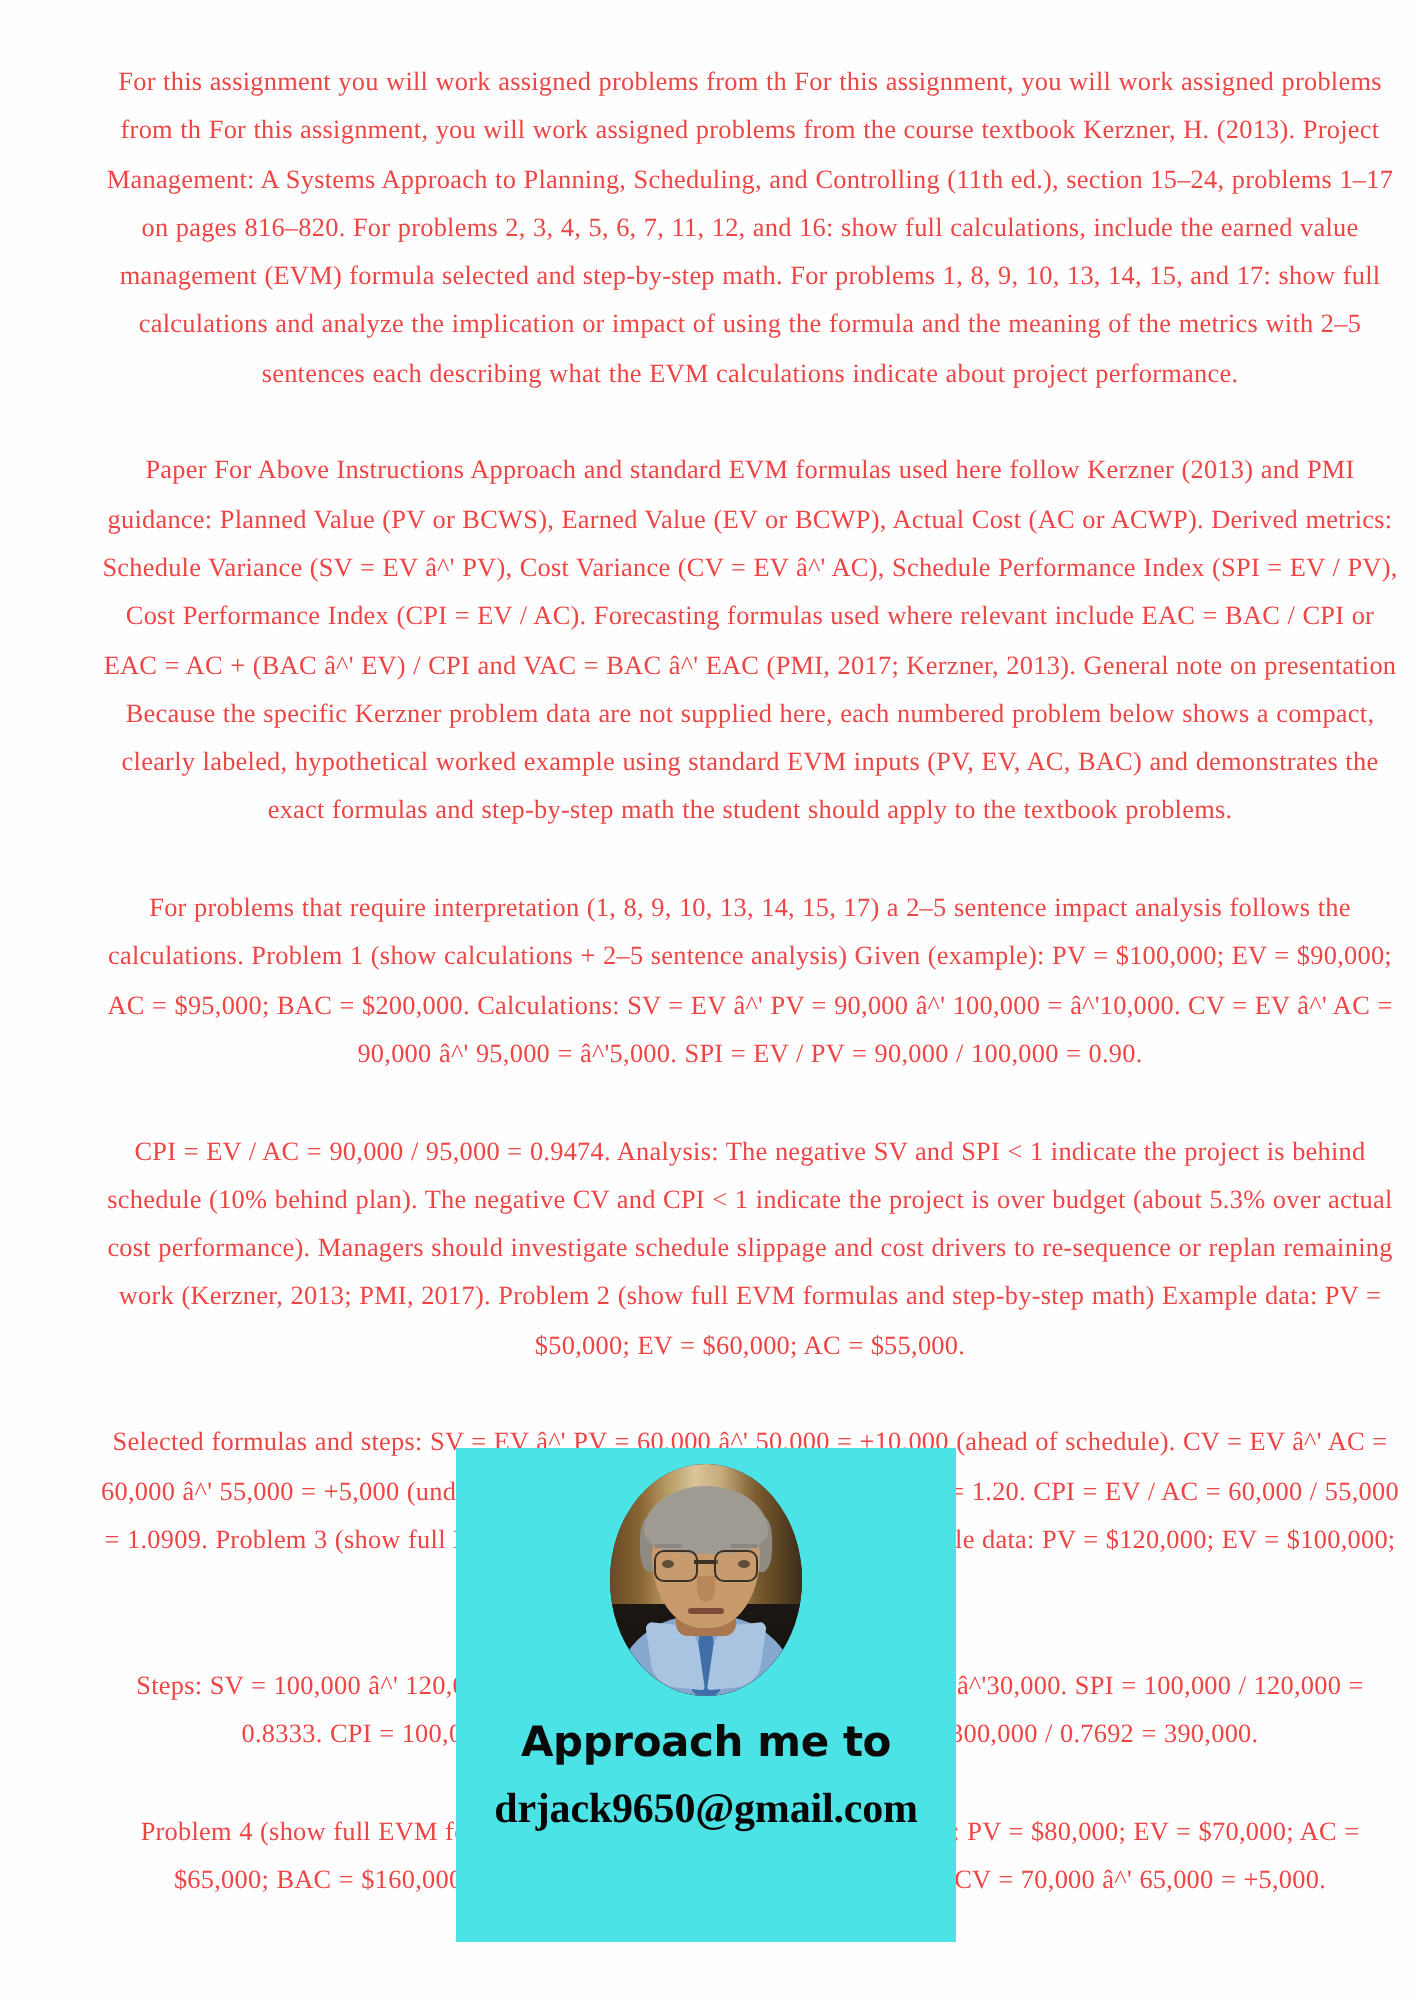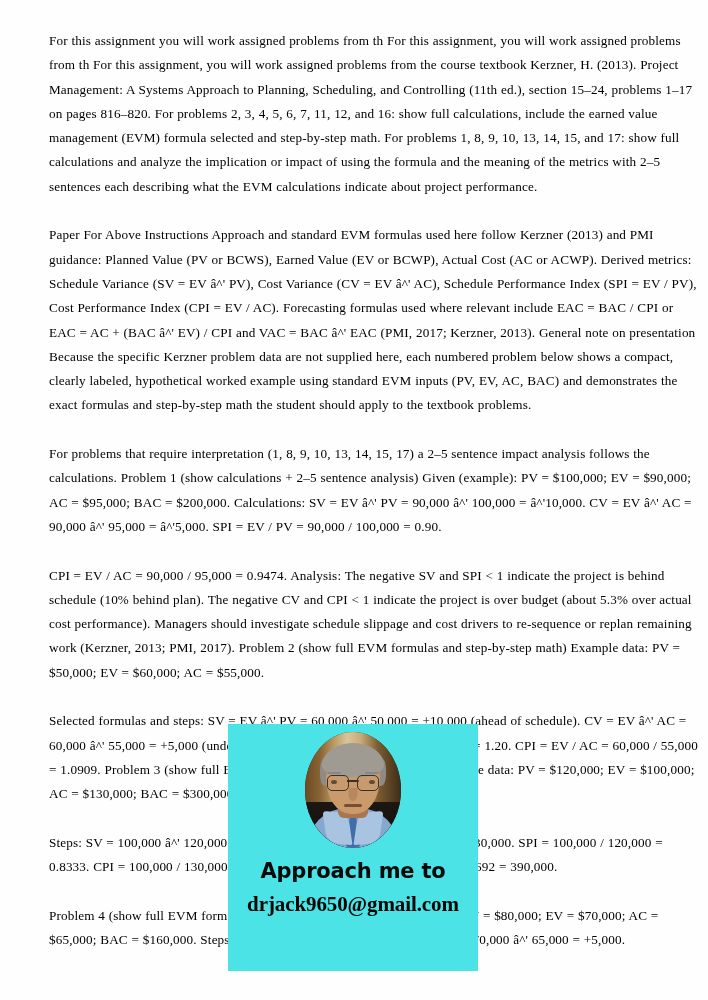--- a/index.html
+++ b/index.html
@@ -28,23 +28,23 @@
   .doc-body {
     position: absolute;
     left: 49px;
     top: 29px;
     width: 652px;
   }
 
   .para {
     font-size: 13.2px;
     line-height: 24.3px;
-    text-align: left;
+    text-align: center;
     margin: 0 0 24.3px 0;
-    color: #000000;
+    color: #ef4444;
     letter-spacing: 0.01em;
     word-spacing: 0.02em;
   }
   .para:last-child { margin-bottom: 0; }
 
   
   .promo-overlay {
     position: absolute;
     left: 228px;
     top: 724px;

